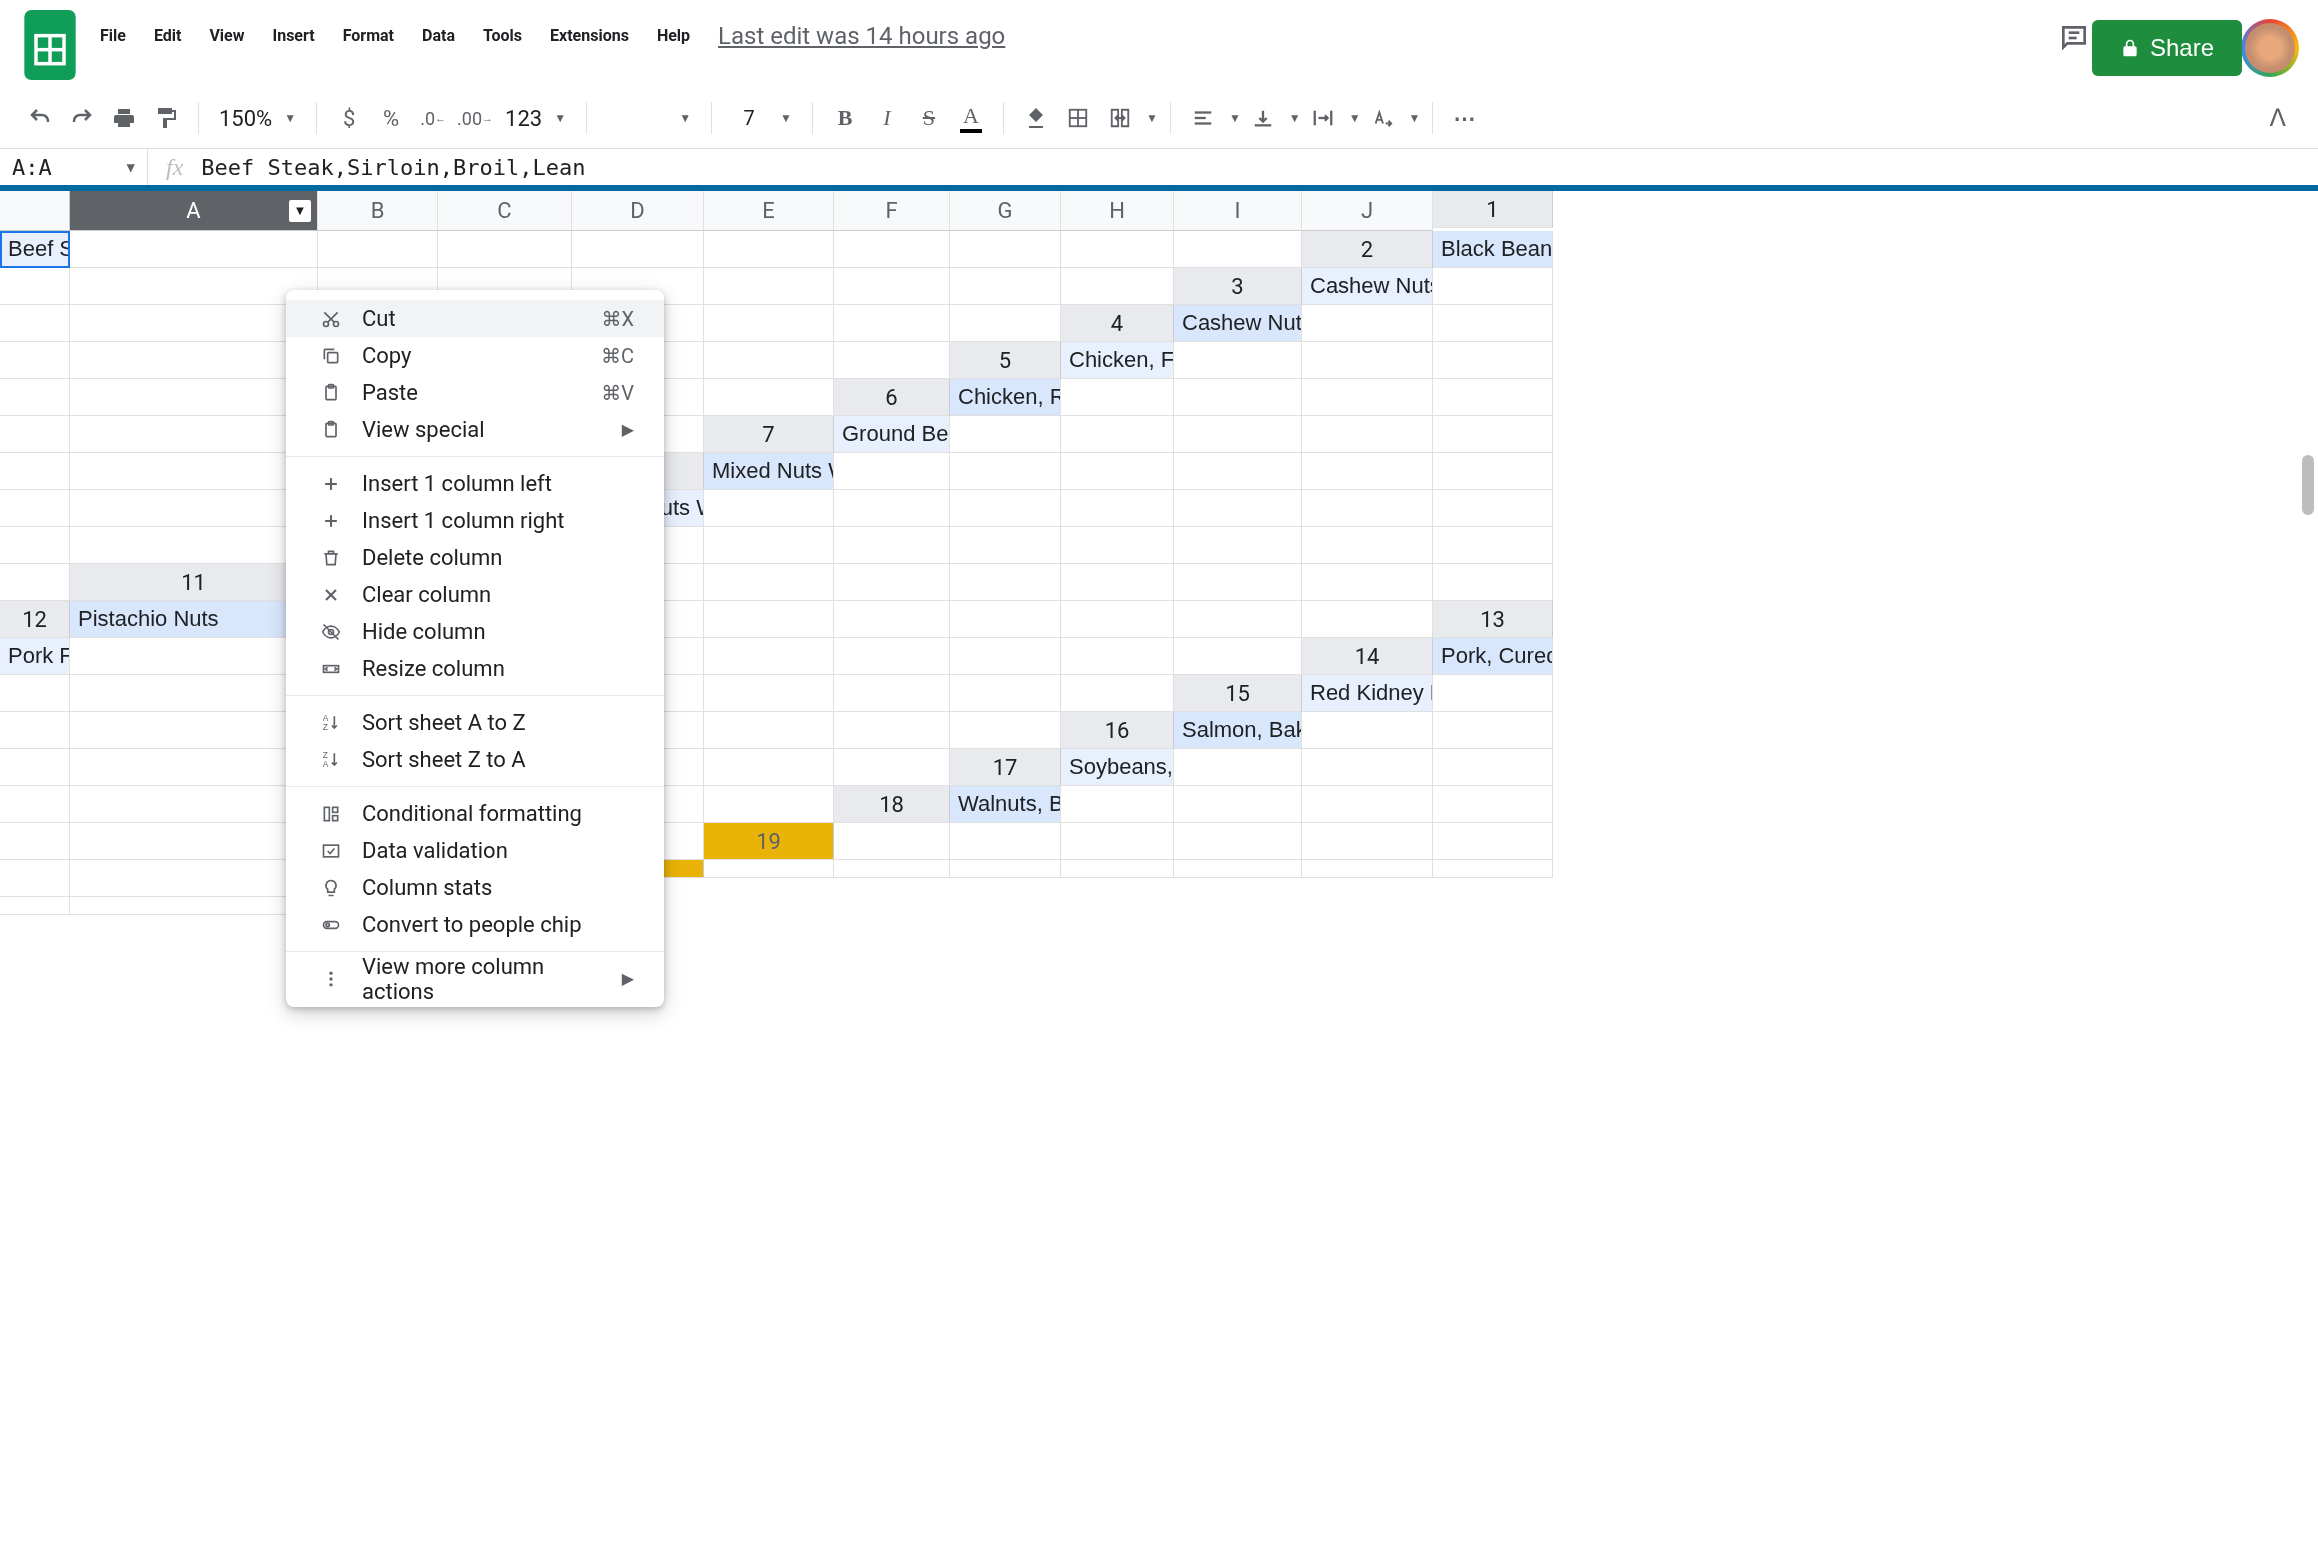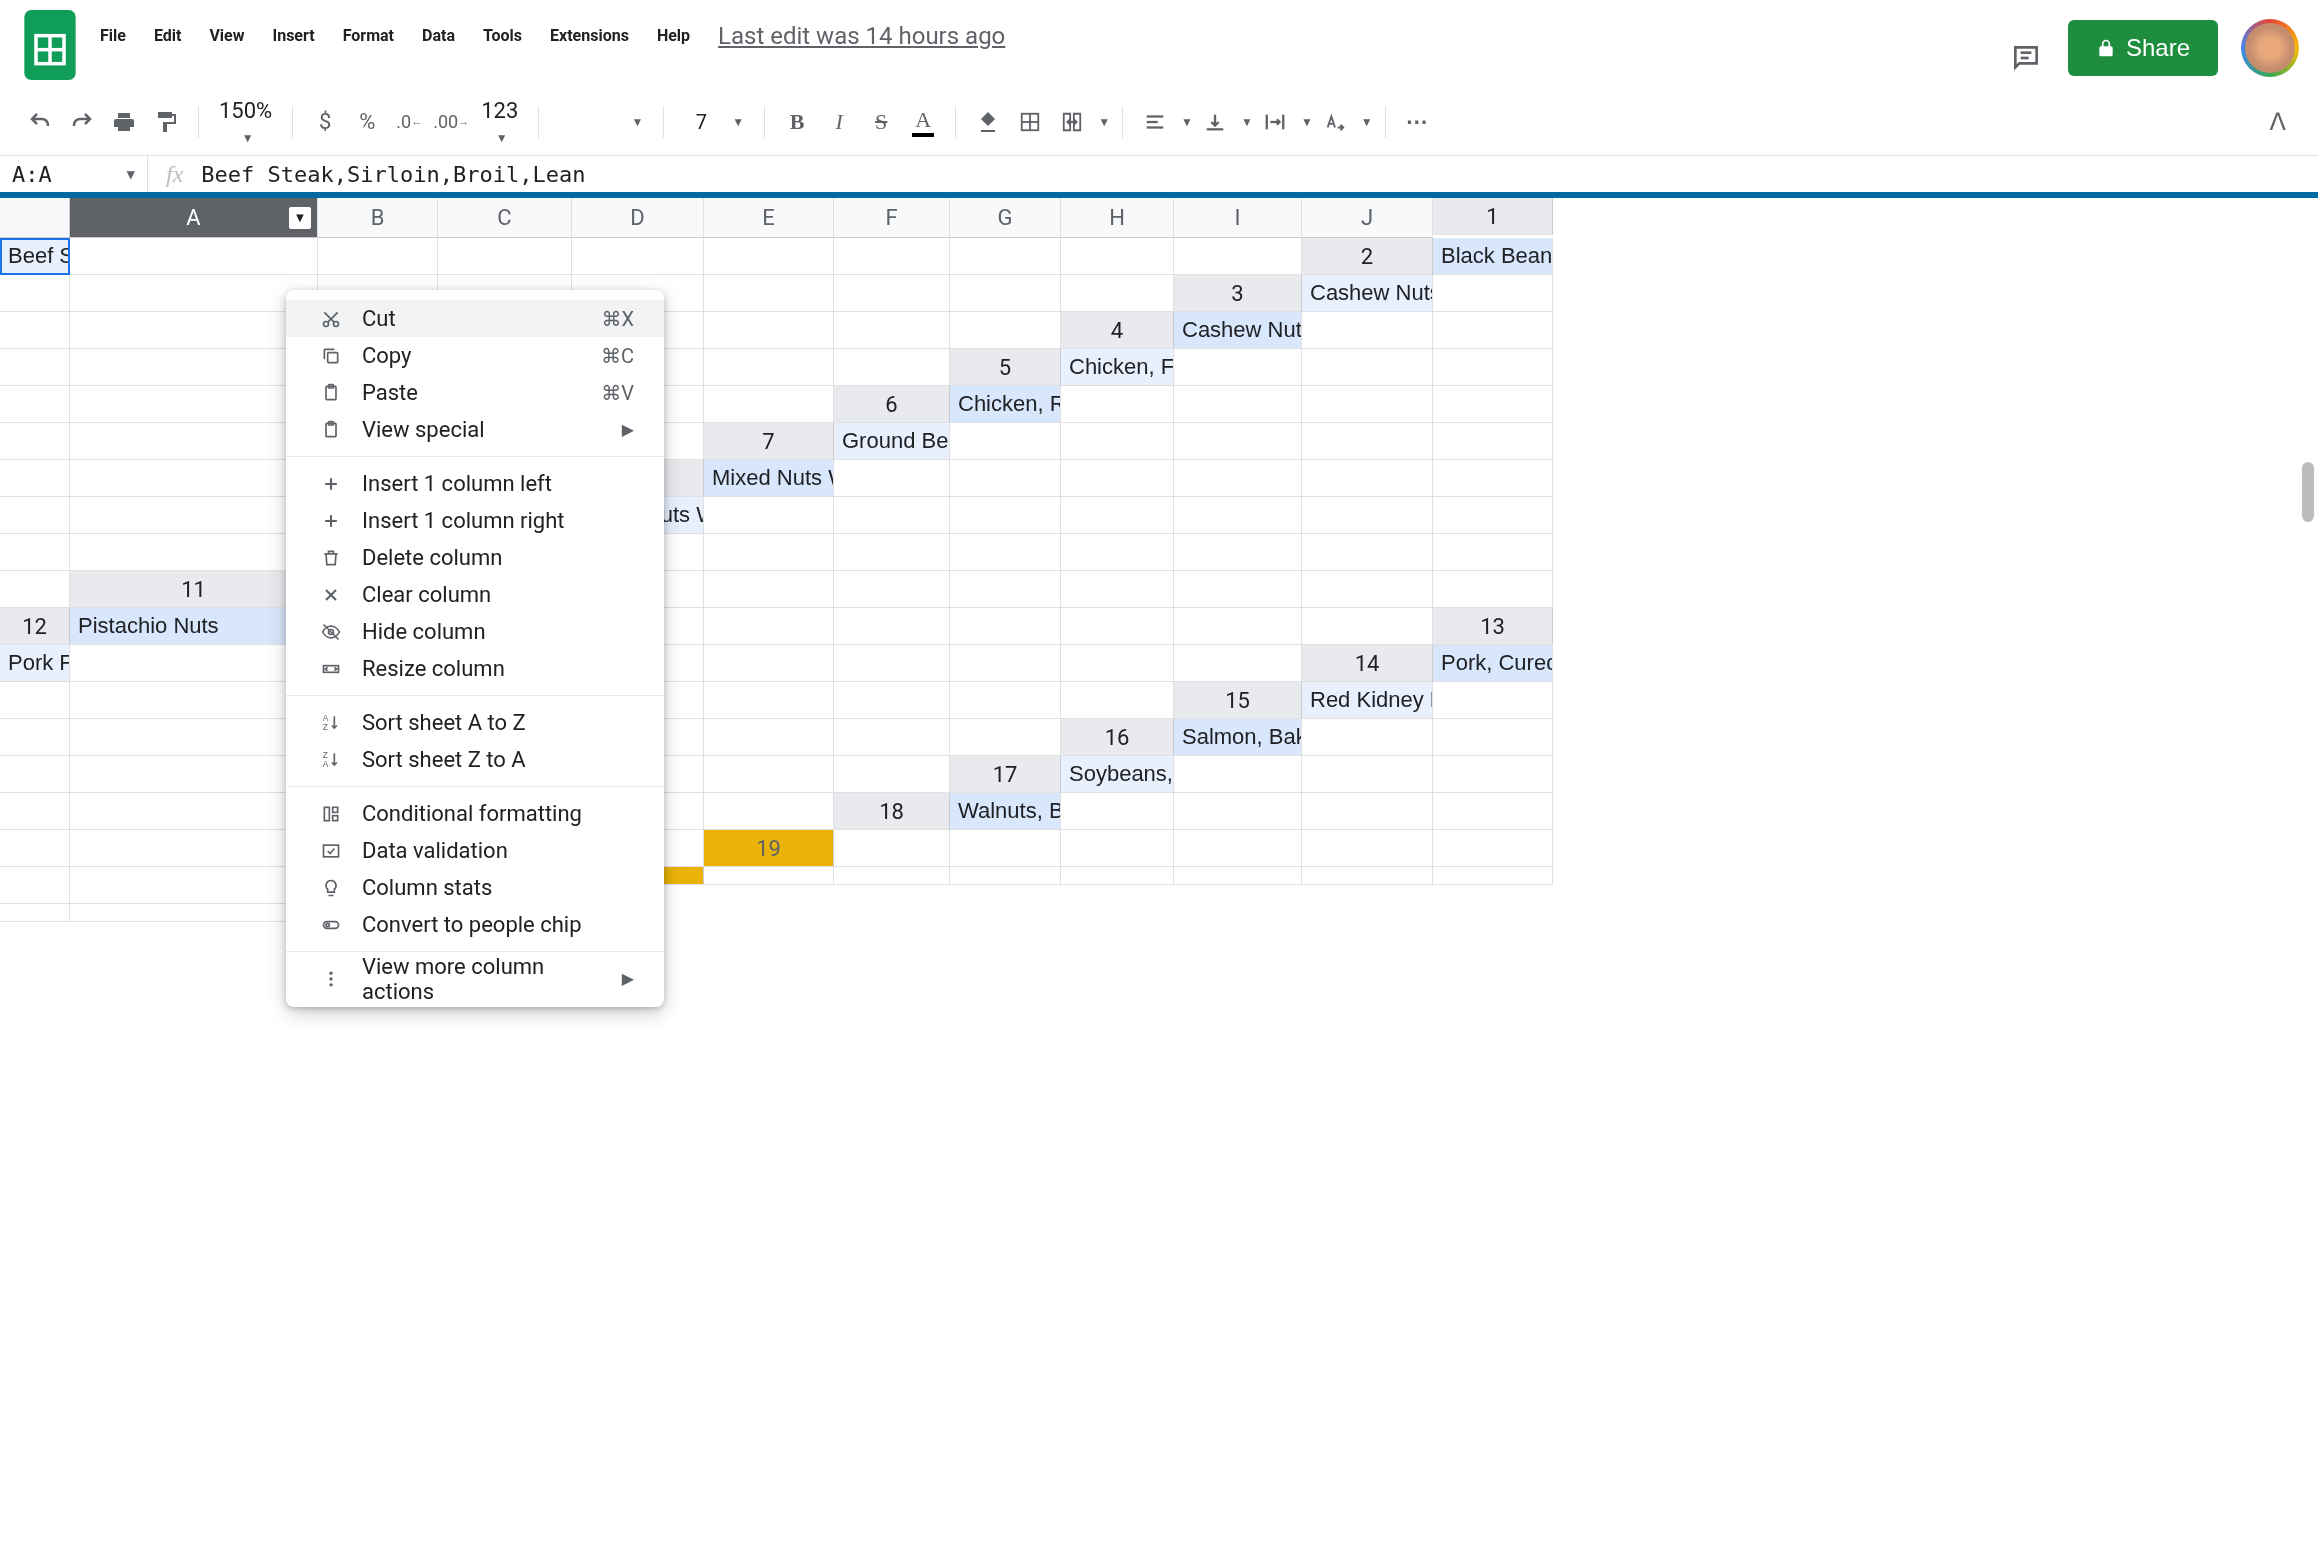--- a/index.html
+++ b/index.html
@@ -9,32 +9,32 @@
 .header { display: flex; align-items: flex-start; padding: 10px 20px 0 20px; }
 .doc-icon { width: 60px; height: 70px; display: flex; align-items: center; justify-content: center; margin-right: 8px; }
 .doc-icon svg { width: 52px; height: 70px; }
 .title-area { flex: 1; }
 .title-row { display: flex; align-items: center; gap: 14px; height: 40px; }
 .doc-title { font-size: 30px; color: #202124; font-weight: 400; padding: 2px 6px; }
 .title-icon { color: #5f6368; width: 28px; height: 28px; display: flex; align-items: center; justify-content: center; cursor: pointer; }
 .menu-bar { display: flex; gap: 4px; margin-top: 10px; align-items: center; }
 .menu-item { font-size: 16px; padding: 6px 12px; color: #202124; cursor: pointer; border-radius: 4px; font-weight: bold; }
 .last-edit { font-size: 24px; color: #5f6368; text-decoration: underline; margin-left: 12px; cursor: pointer; }
-.header-right { display: flex; align-items: flex-end; gap: 24px; margin-left: auto; padding-top: 10px; }
+.header-right { display: flex; align-items: flex-start; margin-left: auto; padding-top: 10px; }
 .comment-icon { width: 36px; height: 36px; color: #5f6368; cursor: pointer; display:flex; align-items:center; justify-content:center; }
 .share-btn { background: #1e8e3e; color: #fff; border: none; border-radius: 6px; padding: 14px 28px; font-size: 24px; font-weight: 500; display: flex; align-items: center; gap: 10px; cursor: pointer; }
 .avatar { width: 56px; height: 56px; border-radius: 50%; background: radial-gradient(circle, #e8a87c 30%, #c38d6e 60%); border: 3px solid transparent; background-clip: padding-box; position: relative; cursor: pointer; }
 .avatar::before { content:''; position:absolute; inset:-4px; border-radius:50%; background: conic-gradient(#ea4335, #fbbc04, #34a853, #4285f4, #ea4335); z-index:-1; }
 
 
 .toolbar-wrap { border-bottom: 1px solid #e0e0e0; margin-top: 8px; }
 .toolbar { display: flex; align-items: center; padding: 10px 20px; gap: 2px; }
 .tb-btn { width: 40px; height: 40px; display: flex; align-items: center; justify-content: center; color: #5f6368; cursor: pointer; border-radius: 4px; font-size: 22px; }
 .tb-sep { width: 1px; height: 32px; background: #e0e0e0; margin: 0 10px; }
-.zoom { font-size: 22px; color: #202124; padding: 0 8px; display: flex; align-items: center; gap: 8px; flex-direction: column; }
+.zoom { font-size: 22px; color: #202124; padding: 0 8px; display: flex; align-items: center; gap: 8px; }
 .font-sel { width: 100px; border: none; font-size: 20px; display:flex; align-items:center; justify-content:flex-end; padding-right:8px; }
 .fontsize { width: 50px; text-align: center; font-size: 20px; padding: 0 6px; display:flex; align-items:center; justify-content:center; }
 .collapse-arrow { margin-left: auto; color: #5f6368; cursor: pointer; font-size: 24px; padding: 0 12px; }
 .dropdown-caret { font-size: 12px; color: #5f6368; margin-left: 4px; }
 
 
 .formula-row { display: flex; align-items: center; border-bottom: 6px solid #0369a1; height: 42px; }
 .name-box { width: 148px; border-right: 1px solid #e0e0e0; display: flex; align-items: center; padding: 0 12px; font-family: Menlo, Consolas, monospace; font-size: 22px; height: 100%; }
 .name-box .caret { margin-left: auto; color: #5f6368; font-size: 14px; }
 .fx-label { font-style: italic; font-family: serif; color: #bdbdbd; font-size: 24px; padding: 0 18px; }

